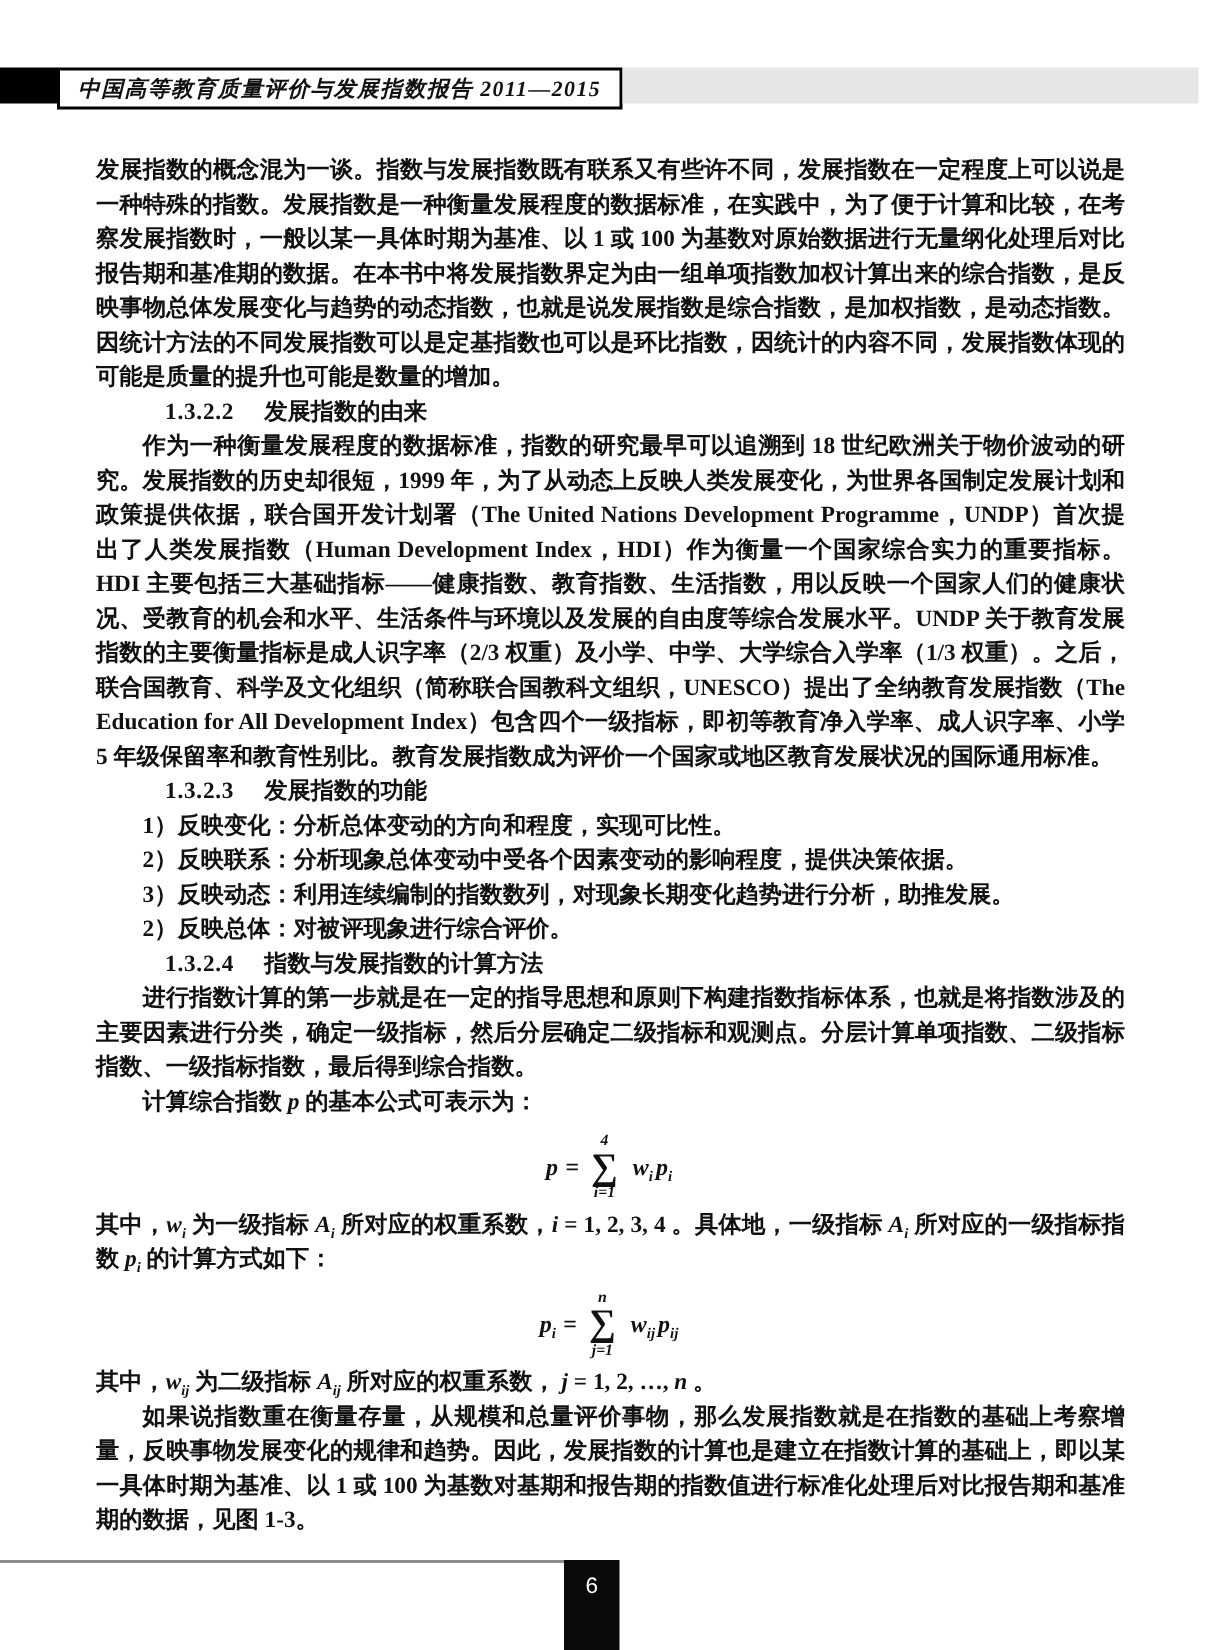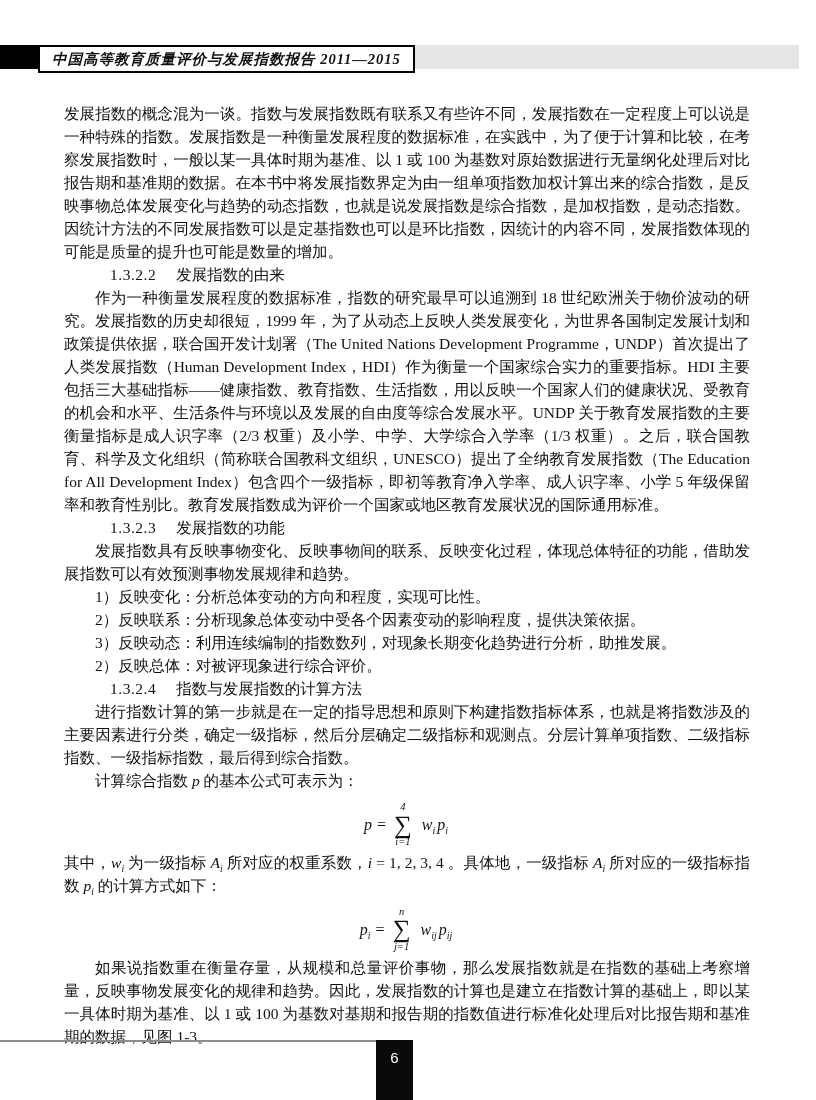--- a/index.html
+++ b/index.html
@@ -31,20 +31,21 @@
     letter-spacing:1px;white-space:nowrap;
   }
   .header-band{
     height:24px;background:#e6e6e6;flex:1 1 auto;
   }
   
   .content{
     position:absolute;top:102px;left:64px;width:686px;
     font-size:15.5px;line-height:23px;
     text-align:justify;
+    font-weight:bold;
   }
   .content p{margin:0;text-indent:2em;}
   .content p.no-indent{text-indent:0;}
   .heading{
     margin:0;text-indent:0;padding-left:15px;
     font-size:15.5px;line-height:23px;white-space:nowrap;
   }
   .heading .h-num{margin-right:20px;letter-spacing:0.5px;}
   .list-line{margin:0;text-indent:2em;}
   .var{font-style:italic;}
@@ -100,21 +101,20 @@
     <p class="no-indent">发展指数的概念混为一谈。指数与发展指数既有联系又有些许不同，发展指数在一定程度上可以说是一种特殊的指数。发展指数是一种衡量发展程度的数据标准，在实践中，为了便于计算和比较，在考察发展指数时，一般以某一具体时期为基准、以 1 或 100 为基数对原始数据进行无量纲化处理后对比报告期和基准期的数据。在本书中将发展指数界定为由一组单项指数加权计算出来的综合指数，是反映事物总体发展变化与趋势的动态指数，也就是说发展指数是综合指数，是加权指数，是动态指数。因统计方法的不同发展指数可以是定基指数也可以是环比指数，因统计的内容不同，发展指数体现的可能是质量的提升也可能是数量的增加。</p>
 
     <p class="heading">
       <span class="h-num">1.3.2.2</span><span class="h-title">发展指数的由来</span>
     </p>
     <p>作为一种衡量发展程度的数据标准，指数的研究最早可以追溯到 18 世纪欧洲关于物价波动的研究。发展指数的历史却很短，1999 年，为了从动态上反映人类发展变化，为世界各国制定发展计划和政策提供依据，联合国开发计划署（The United Nations Development Programme，UNDP）首次提出了人类发展指数（Human Development Index，HDI）作为衡量一个国家综合实力的重要指标。HDI 主要包括三大基础指标——健康指数、教育指数、生活指数，用以反映一个国家人们的健康状况、受教育的机会和水平、生活条件与环境以及发展的自由度等综合发展水平。UNDP 关于教育发展指数的主要衡量指标是成人识字率（2/3 权重）及小学、中学、大学综合入学率（1/3 权重）。之后，联合国教育、科学及文化组织（简称联合国教科文组织，UNESCO）提出了全纳教育发展指数（The Education for All Development Index）包含四个一级指标，即初等教育净入学率、成人识字率、小学 5 年级保留率和教育性别比。教育发展指数成为评价一个国家或地区教育发展状况的国际通用标准。</p>
 
     <p class="heading">
       <span class="h-num">1.3.2.3</span><span class="h-title">发展指数的功能</span>
     </p>
-    <p>发展指数具有反映事物变化、反映事物间的联系、反映变化过程，体现总体特征的功能，借助发展指数可以有效预测事物发展规律和趋势。</p>
     <p class="list-line">1）反映变化：分析总体变动的方向和程度，实现可比性。</p>
     <p class="list-line">2）反映联系：分析现象总体变动中受各个因素变动的影响程度，提供决策依据。</p>
     <p class="list-line">3）反映动态：利用连续编制的指数数列，对现象长期变化趋势进行分析，助推发展。</p>
     <p class="list-line">2）反映总体：对被评现象进行综合评价。</p>
 
     <p class="heading">
       <span class="h-num">1.3.2.4</span><span class="h-title">指数与发展指数的计算方法</span>
     </p>
     <p>进行指数计算的第一步就是在一定的指导思想和原则下构建指数指标体系，也就是将指数涉及的主要因素进行分类，确定一级指标，然后分层确定二级指标和观测点。分层计算单项指数、二级指标指数、一级指标指数，最后得到综合指数。</p>
 
@@ -137,20 +137,21 @@
       <span class="f-lhs"><span>p</span><sub>i</sub></span>
       <span class="f-eq">=</span>
       <span class="f-sigma">
         <span class="f-upper">n</span>
         <span class="f-sym">∑</span>
         <span class="f-lower">j=1</span>
       </span>
       <span class="f-rhs"><span class="var">w<sub>ij</sub></span><span class="var">p<sub>ij</sub></span></span>
     </div>
 
+    <p class="no-indent"><span>其中，</span><span class="var">w<sub>ij</sub></span><span> 为二级指标 </span><span class="var">A<sub>ij</sub></span><span> 所对应的权重系数， </span><span class="var">j</span><span> = 1, 2, …, </span><span class="var">n</span><span> 。</span></p>
 
     <p>如果说指数重在衡量存量，从规模和总量评价事物，那么发展指数就是在指数的基础上考察增量，反映事物发展变化的规律和趋势。因此，发展指数的计算也是建立在指数计算的基础上，即以某一具体时期为基准、以 1 或 100 为基数对基期和报告期的指数值进行标准化处理后对比报告期和基准期的数据，见图 1-3。</p>
 
   </div>
 
   <div class="footer-rule"></div>
   <div class="page-number-box">
     <span class="page-number">6</span>
   </div>
 

